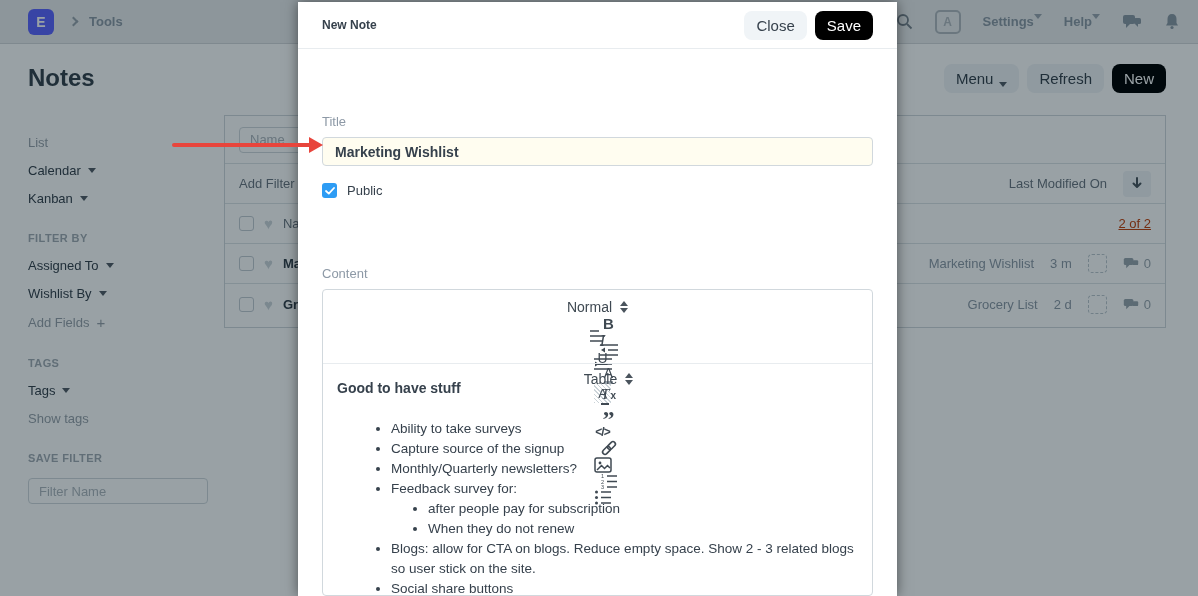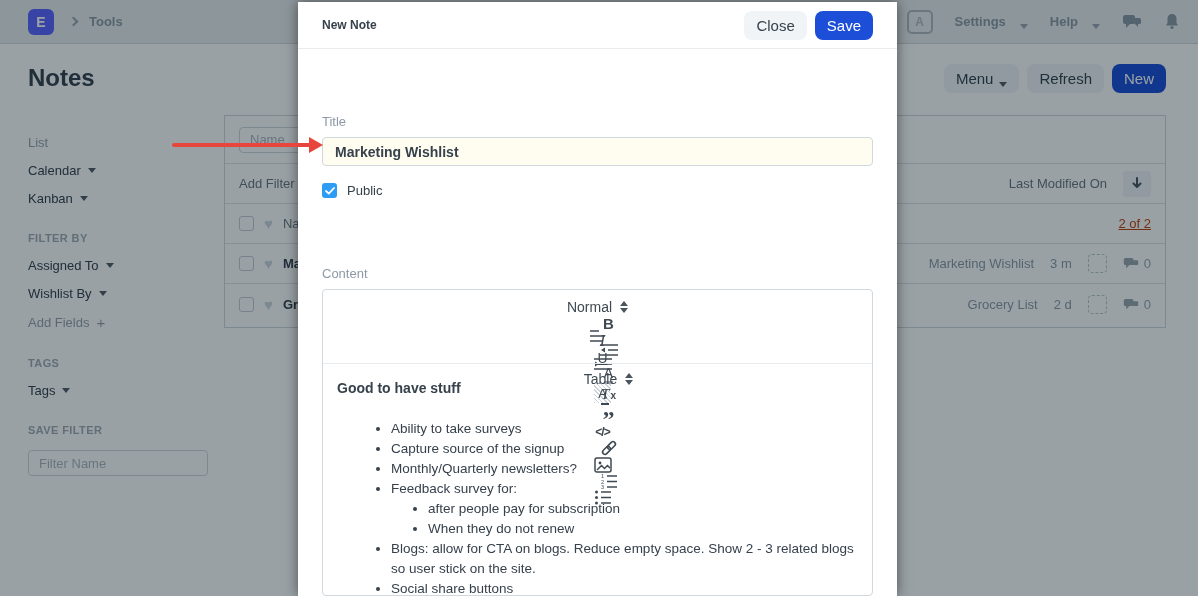--- a/index.html
+++ b/index.html
@@ -19,21 +19,21 @@
     width:26px; height:26px; border-radius:6px; background:#5e64ff;
     color:#fff; font-weight:bold; font-size:14px;
     display:flex; align-items:center; justify-content:center; margin-left:10px;
   }
   .chev {
     width:7px; height:7px; border-right:2px solid #9aa4ad; border-bottom:2px solid #9aa4ad;
     transform:rotate(-45deg); margin:0 12px 0 16px;
   }
   .crumb { color:#8d99a6; font-weight:bold; }
   .nav-right { margin-left:auto; display:flex; align-items:center; gap:22px; }
-  .nav-item { color:#8d99a6; font-weight:bold; display:flex; align-items:flex-end; gap:14px; }
+  .nav-item { color:#8d99a6; font-weight:bold; display:flex; align-items:flex-start; gap:0; }
   .nav-icon { display:flex; align-items:center; }
   .avatar {
     width:26px; height:24px; border:2px solid #b3bac0; border-radius:5px;
     color:#b3bac0; font-weight:bold; font-size:12px;
     display:flex; align-items:center; justify-content:center;
   }
   .caret {
     display:inline-block; width:0; height:0;
     border-left:4px solid transparent; border-right:4px solid transparent;
     border-top:5px solid currentColor; opacity:.85;
@@ -44,21 +44,21 @@
   .updown .dn { border-top:5px solid #4a545d; }
 
   .page-head { position:absolute; top:44px; left:0; right:0; height:71px; background:#fff; }
   .page-title { position:absolute; left:28px; top:20px; font-size:24px; font-weight:600; color:#36414c; }
   .head-actions { position:absolute; right:32px; top:20px; display:flex; gap:8px; }
   .btn {
     border:none; border-radius:8px; font-family:inherit; font-size:15px;
     padding:6px 12px; cursor:pointer; display:inline-flex; align-items:flex-end; gap:6px;
   }
   .btn-default { background:#f0f4f7; color:#36414c; }
-  .btn-primary { background:#1d4ed8; color:#fff; }
+  .btn-primary { background:#000000; color:#fff; }
 
   .sidebar { position:absolute; left:0; top:115px; width:224px; bottom:0; padding:20px 0 0 28px; background:#fff; }
   .sb-item { margin-bottom:13px; color:#36414c; display:flex; align-items:center; gap:7px; }
   .sb-item.muted { color:#98a1aa; }
   .sb-head { margin:26px 0 14px; font-size:11px; letter-spacing:.4px; color:#a2abb3; font-weight:bold; }
   .sb-input {
     width:180px; height:26px; border:1px solid #d1d8dd; border-radius:4px;
     padding:0 10px; font-family:inherit; font-size:13px; color:#36414c; background:#fff;
   }
   .sb-input::placeholder { color:#aeb6bd; }
@@ -231,20 +231,23 @@
   <div class="sb-item muted">
       <span>Add Fields</span>
       <span class="plus">+</span>
     </div>
 
   <div class="sb-head">TAGS</div>
   <div class="sb-item">
       <span>Tags</span>
       <span class="caret"></span>
     </div>
+  <div class="sb-item muted">
+      <span>Show tags</span>
+    </div>
 
   <div class="sb-head">SAVE FILTER</div>
   <input class="sb-input" placeholder="Filter Name" style="">
 </div>
 
 <div class="list-area">
   <div class="band band-a">
     <input class="sb-input" style="width: 120px;" placeholder="Name">
   </div>
   <div class="band band-b">

